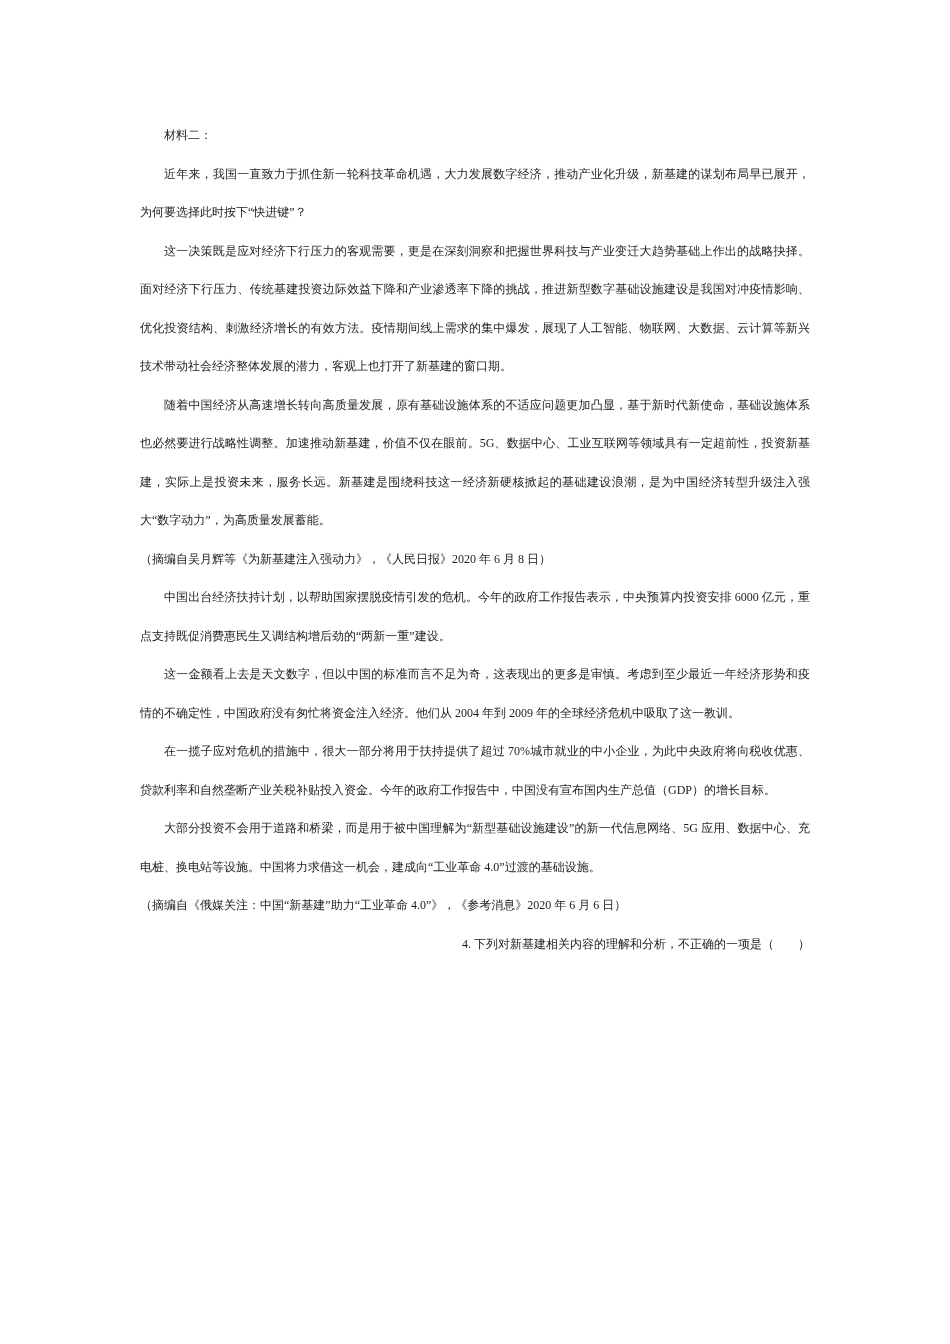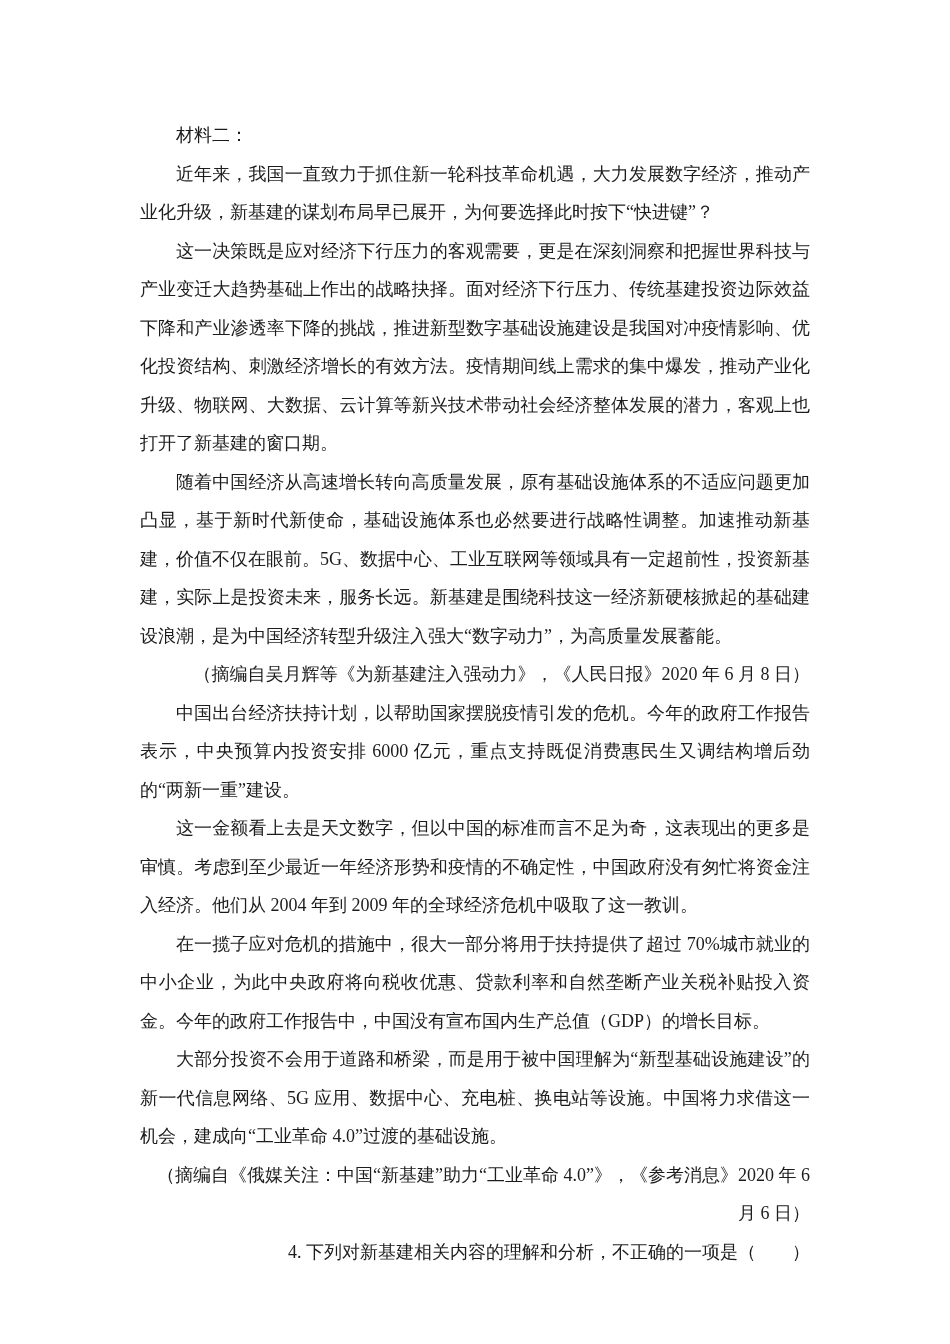--- a/index.html
+++ b/index.html
@@ -9,52 +9,51 @@
   }
   .page {
     position: relative;
     width: 950px;
     height: 1344px;
     margin: 0 auto;
     background: #ffffff;
     box-sizing: border-box;
     padding: 116px 140px 0 140px;
     font-family: "Liberation Serif", "DejaVu Serif", serif;
-    font-size: 18px;
+    font-size: 12px;
     line-height: 38.5px;
     color: #1c1c1c;
     overflow: hidden;
   }
   .page p {
     margin: 0;
     padding: 0;
   }
   .para {
     text-align: justify;
     text-indent: 2em;
   }
   .label {
     text-align: left;
     text-indent: 2em;
   }
   .citation {
-    text-align: right;
   }
   .question {
     text-align: right;
     text-indent: 0;
   }
 </style>
 </head>
 <body>
 
 <div class="page">
   <p class="label">材料二：</p>
   <p class="para">近年来，我国一直致力于抓住新一轮科技革命机遇，大力发展数字经济，推动产业化升级，新基建的谋划布局早已展开，为何要选择此时按下“快进键”？</p>
-  <p class="para">这一决策既是应对经济下行压力的客观需要，更是在深刻洞察和把握世界科技与产业变迁大趋势基础上作出的战略抉择。面对经济下行压力、传统基建投资边际效益下降和产业渗透率下降的挑战，推进新型数字基础设施建设是我国对冲疫情影响、优化投资结构、刺激经济增长的有效方法。疫情期间线上需求的集中爆发，推动产业化升级、物联网、大数据、云计算等新兴技术带动社会经济整体发展的潜力，客观上也打开了新基建的窗口期。</p>
+  <p class="para">这一决策既是应对经济下行压力的客观需要，更是在深刻洞察和把握世界科技与产业变迁大趋势基础上作出的战略抉择。面对经济下行压力、传统基建投资边际效益下降和产业渗透率下降的挑战，推进新型数字基础设施建设是我国对冲疫情影响、优化投资结构、刺激经济增长的有效方法。疫情期间线上需求的集中爆发，展现了人工智能、物联网、大数据、云计算等新兴技术带动社会经济整体发展的潜力，客观上也打开了新基建的窗口期。</p>
   <p class="para">随着中国经济从高速增长转向高质量发展，原有基础设施体系的不适应问题更加凸显，基于新时代新使命，基础设施体系也必然要进行战略性调整。加速推动新基建，价值不仅在眼前。5G、数据中心、工业互联网等领域具有一定超前性，投资新基建，实际上是投资未来，服务长远。新基建是围绕科技这一经济新硬核掀起的基础建设浪潮，是为中国经济转型升级注入强大“数字动力”，为高质量发展蓄能。</p>
   <p class="citation">（摘编自吴月辉等《为新基建注入强动力》，《人民日报》2020 年 6 月 8 日）</p>
   <p class="para">中国出台经济扶持计划，以帮助国家摆脱疫情引发的危机。今年的政府工作报告表示，中央预算内投资安排 6000 亿元，重点支持既促消费惠民生又调结构增后劲的“两新一重”建设。</p>
   <p class="para">这一金额看上去是天文数字，但以中国的标准而言不足为奇，这表现出的更多是审慎。考虑到至少最近一年经济形势和疫情的不确定性，中国政府没有匆忙将资金注入经济。他们从 2004 年到 2009 年的全球经济危机中吸取了这一教训。</p>
   <p class="para">在一揽子应对危机的措施中，很大一部分将用于扶持提供了超过 70%城市就业的中小企业，为此中央政府将向税收优惠、贷款利率和自然垄断产业关税补贴投入资金。今年的政府工作报告中，中国没有宣布国内生产总值（GDP）的增长目标。</p>
   <p class="para">大部分投资不会用于道路和桥梁，而是用于被中国理解为“新型基础设施建设”的新一代信息网络、5G 应用、数据中心、充电桩、换电站等设施。中国将力求借这一机会，建成向“工业革命 4.0”过渡的基础设施。</p>
   <p class="citation">（摘编自《俄媒关注：中国“新基建”助力“工业革命 4.0”》，《参考消息》2020 年 6 月 6 日）</p>
   <p class="question">4. 下列对新基建相关内容的理解和分析，不正确的一项是（　　）</p>
 </div>
 

